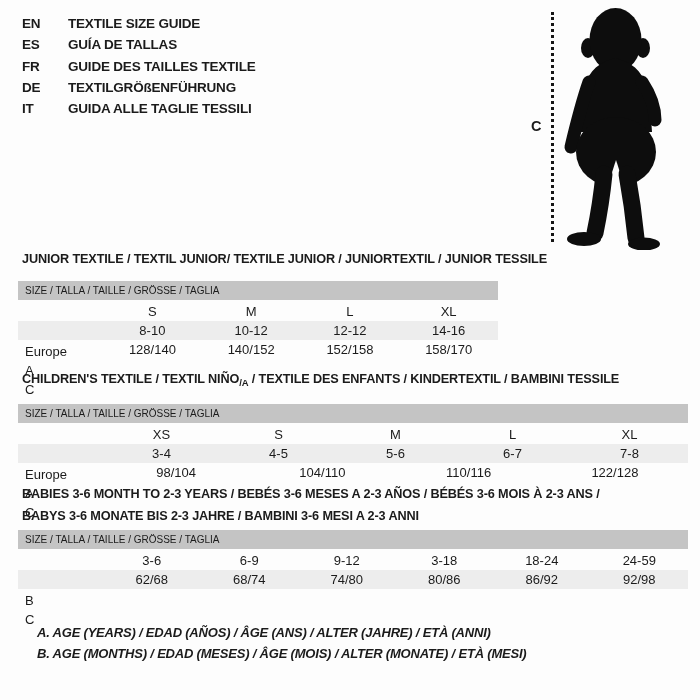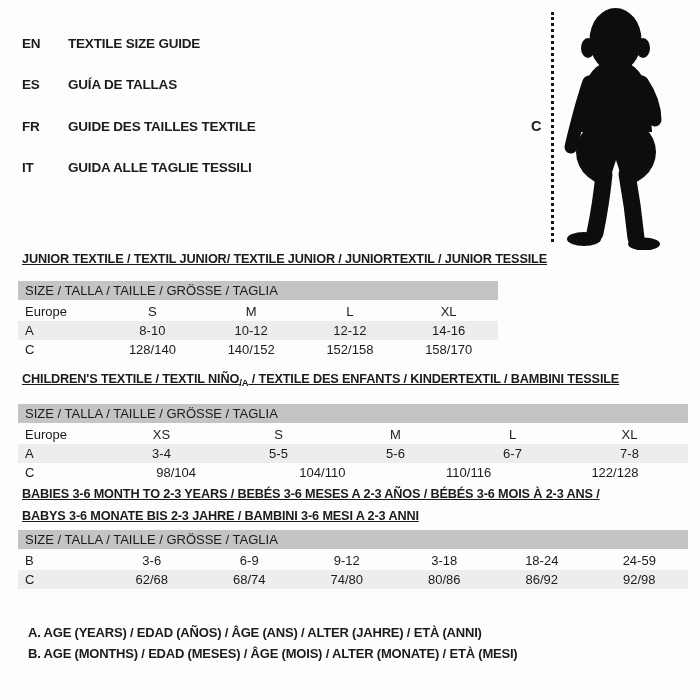--- a/index.html
+++ b/index.html
@@ -1,65 +1,69 @@
 <!DOCTYPE html>
 <html><head>
 <meta charset="utf-8">
 <style>
   html,body{margin:0;padding:0;}
   body{width:700px;height:700px;background:#fdfdfd;font-family:"Liberation Sans",sans-serif;color:#1b1b1b;}
   #page{position:relative;width:700px;height:700px;overflow:hidden;}
 
   
   .langs{position:absolute;left:22px;top:13px;}
-  .lang-row{display:flex;height:21.3px;align-items:center;font-weight:700;font-size:13.5px;letter-spacing:-0.2px;margin-top:20px;}
+  .lang-row{display:flex;height:21.3px;align-items:center;font-weight:700;font-size:13.5px;letter-spacing:-0.2px;}
   .lang-code{width:46px;}
 
   
   .dotline{position:absolute;left:551px;top:12px;height:230px;width:0;border-left:3px dotted #161616;}
   .c-label{position:absolute;left:531px;top:118px;font-weight:700;font-size:14.5px;}
   .baby{position:absolute;left:558px;top:2px;}
 
   
   .section{position:absolute;left:18px;}
   .s1{top:251px;width:480px;}
   .s2{top:371px;width:670px;}
   .s3{top:486px;width:670px;}
-  .tbl-title{font-weight:700;font-size:12.7px;letter-spacing:-0.15px;line-height:16px;padding-left:4px;white-space:nowrap;text-decoration:underline;}
+  .tbl-title{font-weight:700;font-size:12.7px;letter-spacing:-0.15px;line-height:16px;padding-left:4px;white-space:nowrap;}
   .title-gap1{margin-bottom:14px;}
   .title-gap2{margin-bottom:13px;}
   .title-gap3{margin-bottom:6px;margin-top:6px;}
   .sub{font-size:9.5px;vertical-align:-3px;}
-  .size-bar{height:19px;background:#c4c4c4;font-size:13px;line-height:19.5px;padding-left:7px;margin-bottom:2px;}
+  .size-bar{height:19px;background:#c4c4c4;font-size:10px;line-height:19.5px;padding-left:7px;margin-bottom:2px;}
   .trow{display:flex;height:19px;line-height:19.5px;font-size:13px;}
   .trow.shaded{background:#ededed;}
-  .tlabel{width:85px;padding-left:7px;box-sizing:border-box;}
+  .tlabel{width:85px;padding-left:7px;box-sizing:border-box;margin-top:40px;}
   .tcell{flex:1;text-align:center;}
 
   
-  .notes{position:absolute;left:28px;top:623px;}
+  .notes{position:absolute;left:37px;top:623px;font-style:italic;}
   .note{font-weight:700;font-size:13px;line-height:20.5px;letter-spacing:-0.2px;white-space:nowrap;}
 </style>
 </head>
 <body>
 
 <div id="page">
 
   <div class="langs">
     <div class="lang-row">
       <span class="lang-code">EN</span>
       <span>TEXTILE SIZE GUIDE</span>
     </div>
     <div class="lang-row">
       <span class="lang-code">ES</span>
       <span>GUÍA DE TALLAS</span>
     </div>
     <div class="lang-row">
       <span class="lang-code">FR</span>
       <span>GUIDE DES TAILLES TEXTILE</span>
+    </div>
+    <div class="lang-row">
+      <span class="lang-code">DE</span>
+      <span>TEXTILGRÖßENFÜHRUNG</span>
     </div>
     <div class="lang-row">
       <span class="lang-code">IT</span>
       <span>GUIDA ALLE TAGLIE TESSILI</span>
     </div>
   </div>
 
   <div class="dotline"></div>
   <div class="c-label">C</div>
   <svg class="baby" width="140" height="248" viewBox="0 0 140 248">
@@ -121,21 +125,21 @@
       <span class="tlabel">Europe</span>
       <span class="tcell">XS</span>
       <span class="tcell">S</span>
       <span class="tcell">M</span>
       <span class="tcell">L</span>
       <span class="tcell">XL</span>
     </div>
     <div class="trow shaded">
       <span class="tlabel">A</span>
       <span class="tcell">3-4</span>
-      <span class="tcell">5-5</span>
+      <span class="tcell">4-5</span>
       <span class="tcell">5-6</span>
       <span class="tcell">6-7</span>
       <span class="tcell">7-8</span>
     </div>
     <div class="trow">
       <span class="tlabel">C</span>
       <span class="tcell">98/104</span>
       <span class="tcell">104/110</span>
       <span class="tcell">110/116</span>
       <span class="tcell">122/128</span>

